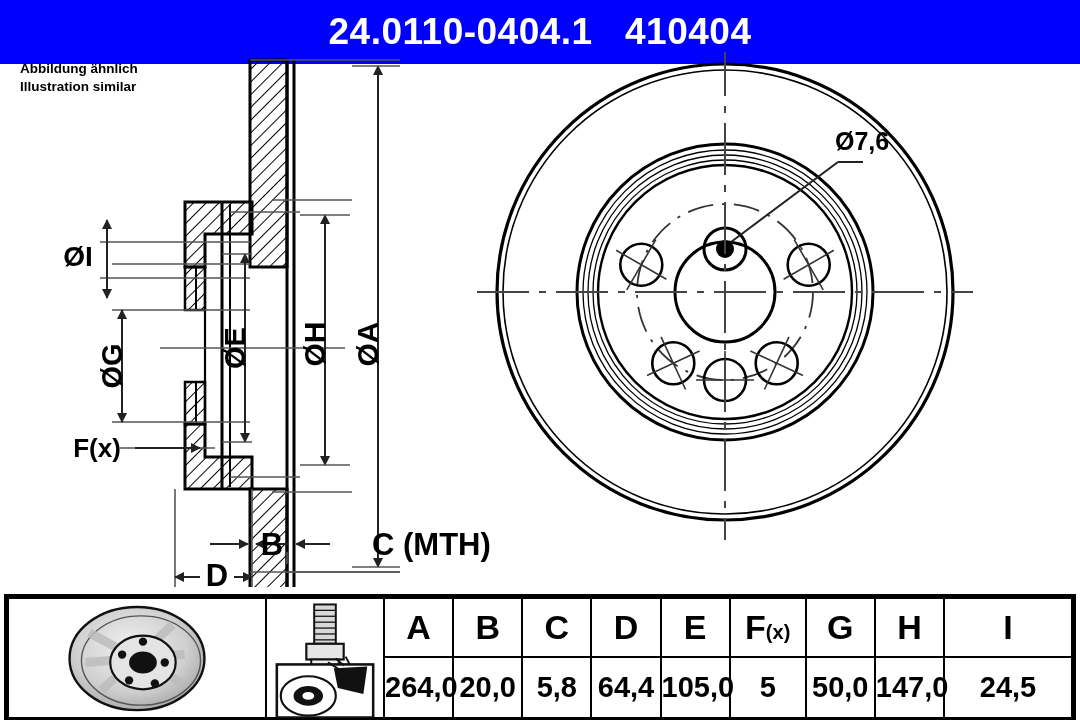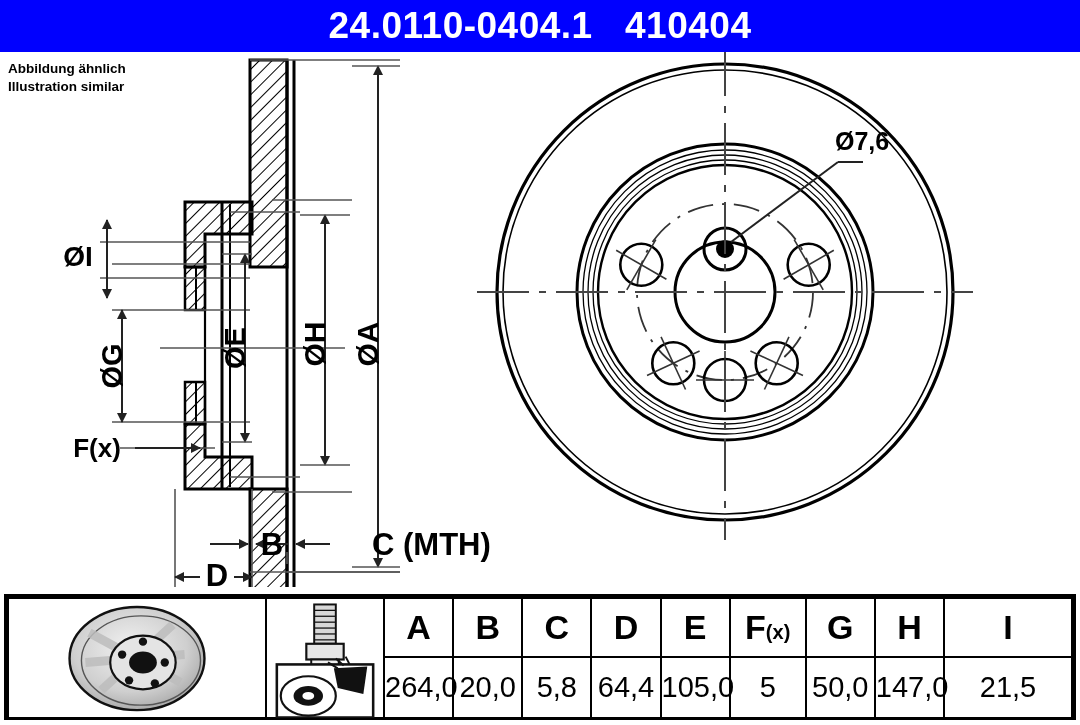--- a/index.html
+++ b/index.html
@@ -11,39 +11,39 @@
     width: 1080px; height: 725px;
     font-family: "Liberation Sans", sans-serif;
     overflow: hidden;
     position: relative;
   }
 
   
   #header-bar {
     position: absolute;
     left: 0; top: 0;
-    width: 1080px; height: 52px;
+    width: 1080px; height: 64px;
     background: #0000ff;
     display: flex;
     align-items: center;
     justify-content: center;
   }
   #header-title {
     color: #ffffff;
     font-size: 37px;
     font-weight: bold;
     letter-spacing: 0.5px;
     white-space: pre;
     font-family: "Liberation Sans", sans-serif;
   }
 
   
   #note-block {
     position: absolute;
-    left: 8px; top: 60px;
+    left: 20px; top: 60px;
     font-size: 13.5px;
     font-weight: bold;
     line-height: 1.35;
     color: #000;
   }
 
   
   #drawing-area {
     position: absolute;
     left: 0; top: 52px;
@@ -65,21 +65,21 @@
     table-layout: fixed;
   }
   #spec-table td {
     border: 2.5px solid #000;
     text-align: center;
     vertical-align: middle;
     font-family: "Liberation Sans", sans-serif;
     padding: 0;
   }
   .hdr-cell { font-size: 34px; font-weight: bold; height: 58px; }
-  .val-cell { font-size: 29px; font-weight: normal; height: 62px; }
+  .val-cell { font-size: 29px; font-weight: bold; height: 62px; }
   .fx-sub { font-size: 20px; }
   td.icon-cell { border-right: 2.5px solid #000; padding: 0; }
   .icon-holder { width: 100%; height: 100%; display: block; }
 </style>
 </head>
 <body>
 
 <div id="header-bar">
   <div id="header-title">24.0110-0404.1   410404</div>
 </div>
@@ -352,17 +352,17 @@
     </tr>
     <tr>
       <td class="val-cell">264,0</td>
       <td class="val-cell">20,0</td>
       <td class="val-cell">5,8</td>
       <td class="val-cell">64,4</td>
       <td class="val-cell">105,0</td>
       <td class="val-cell">5</td>
       <td class="val-cell">50,0</td>
       <td class="val-cell">147,0</td>
-      <td class="val-cell">21,5</td>
+      <td class="val-cell">24,5</td>
     </tr>
   </tbody>
     </table>
 </div>
 
 </body></html>

